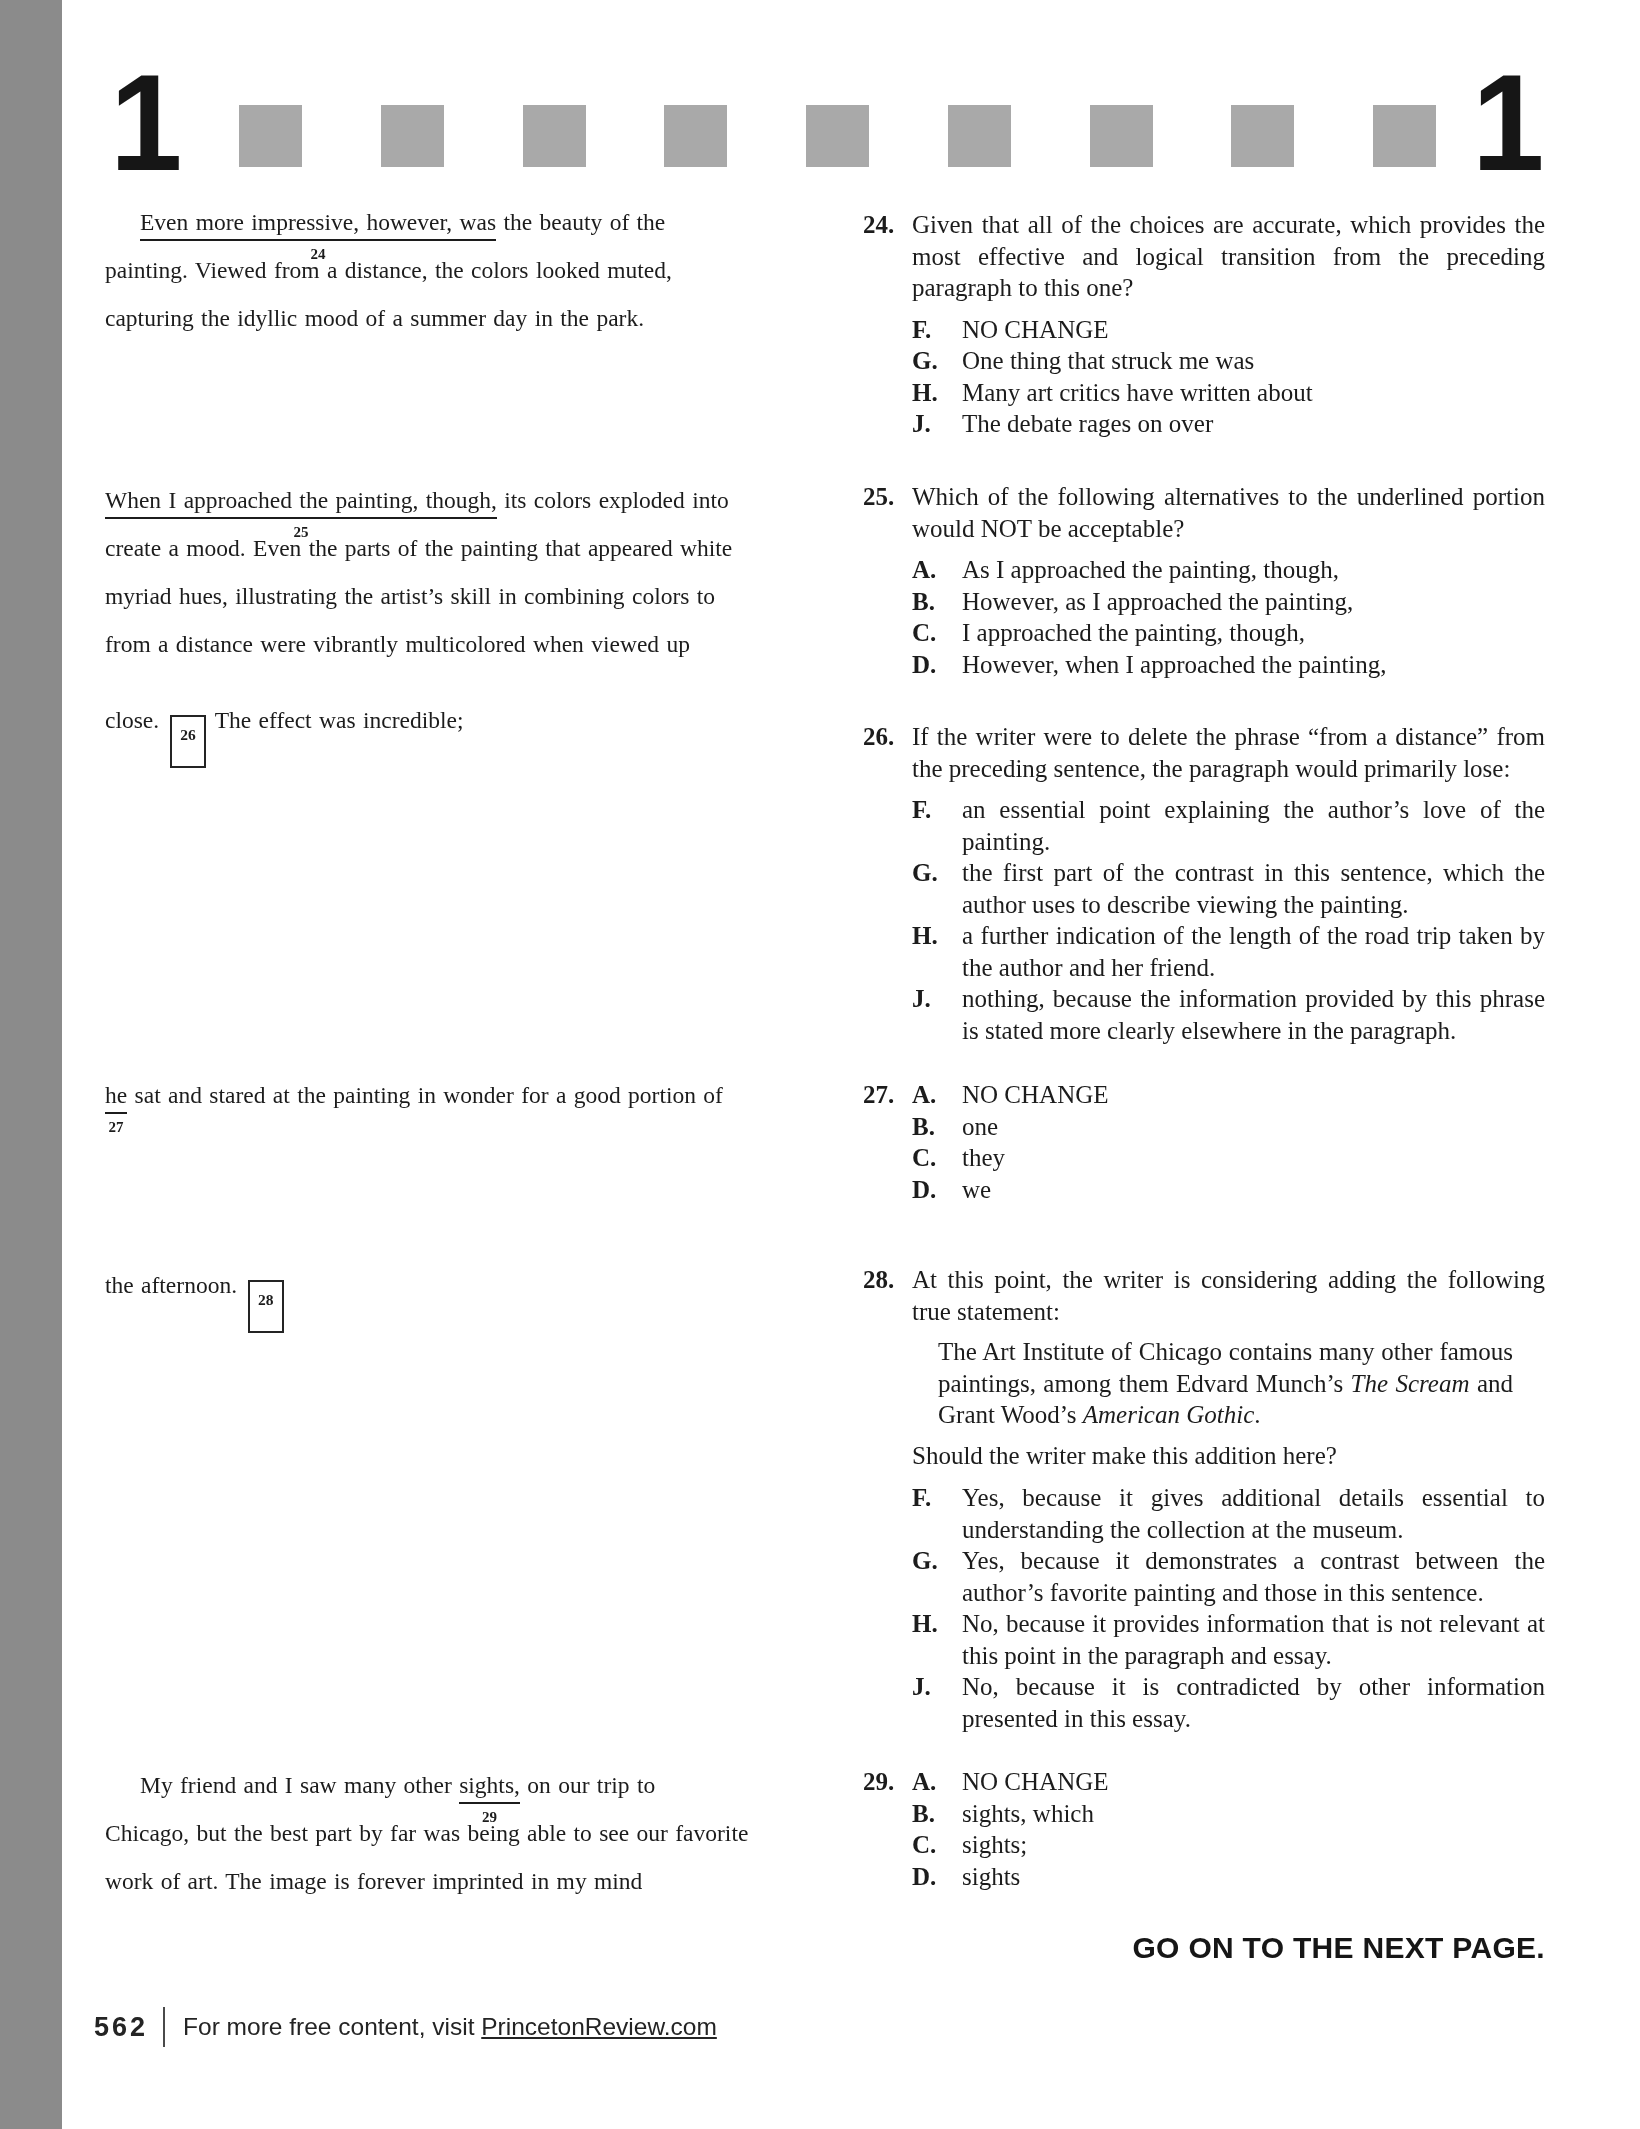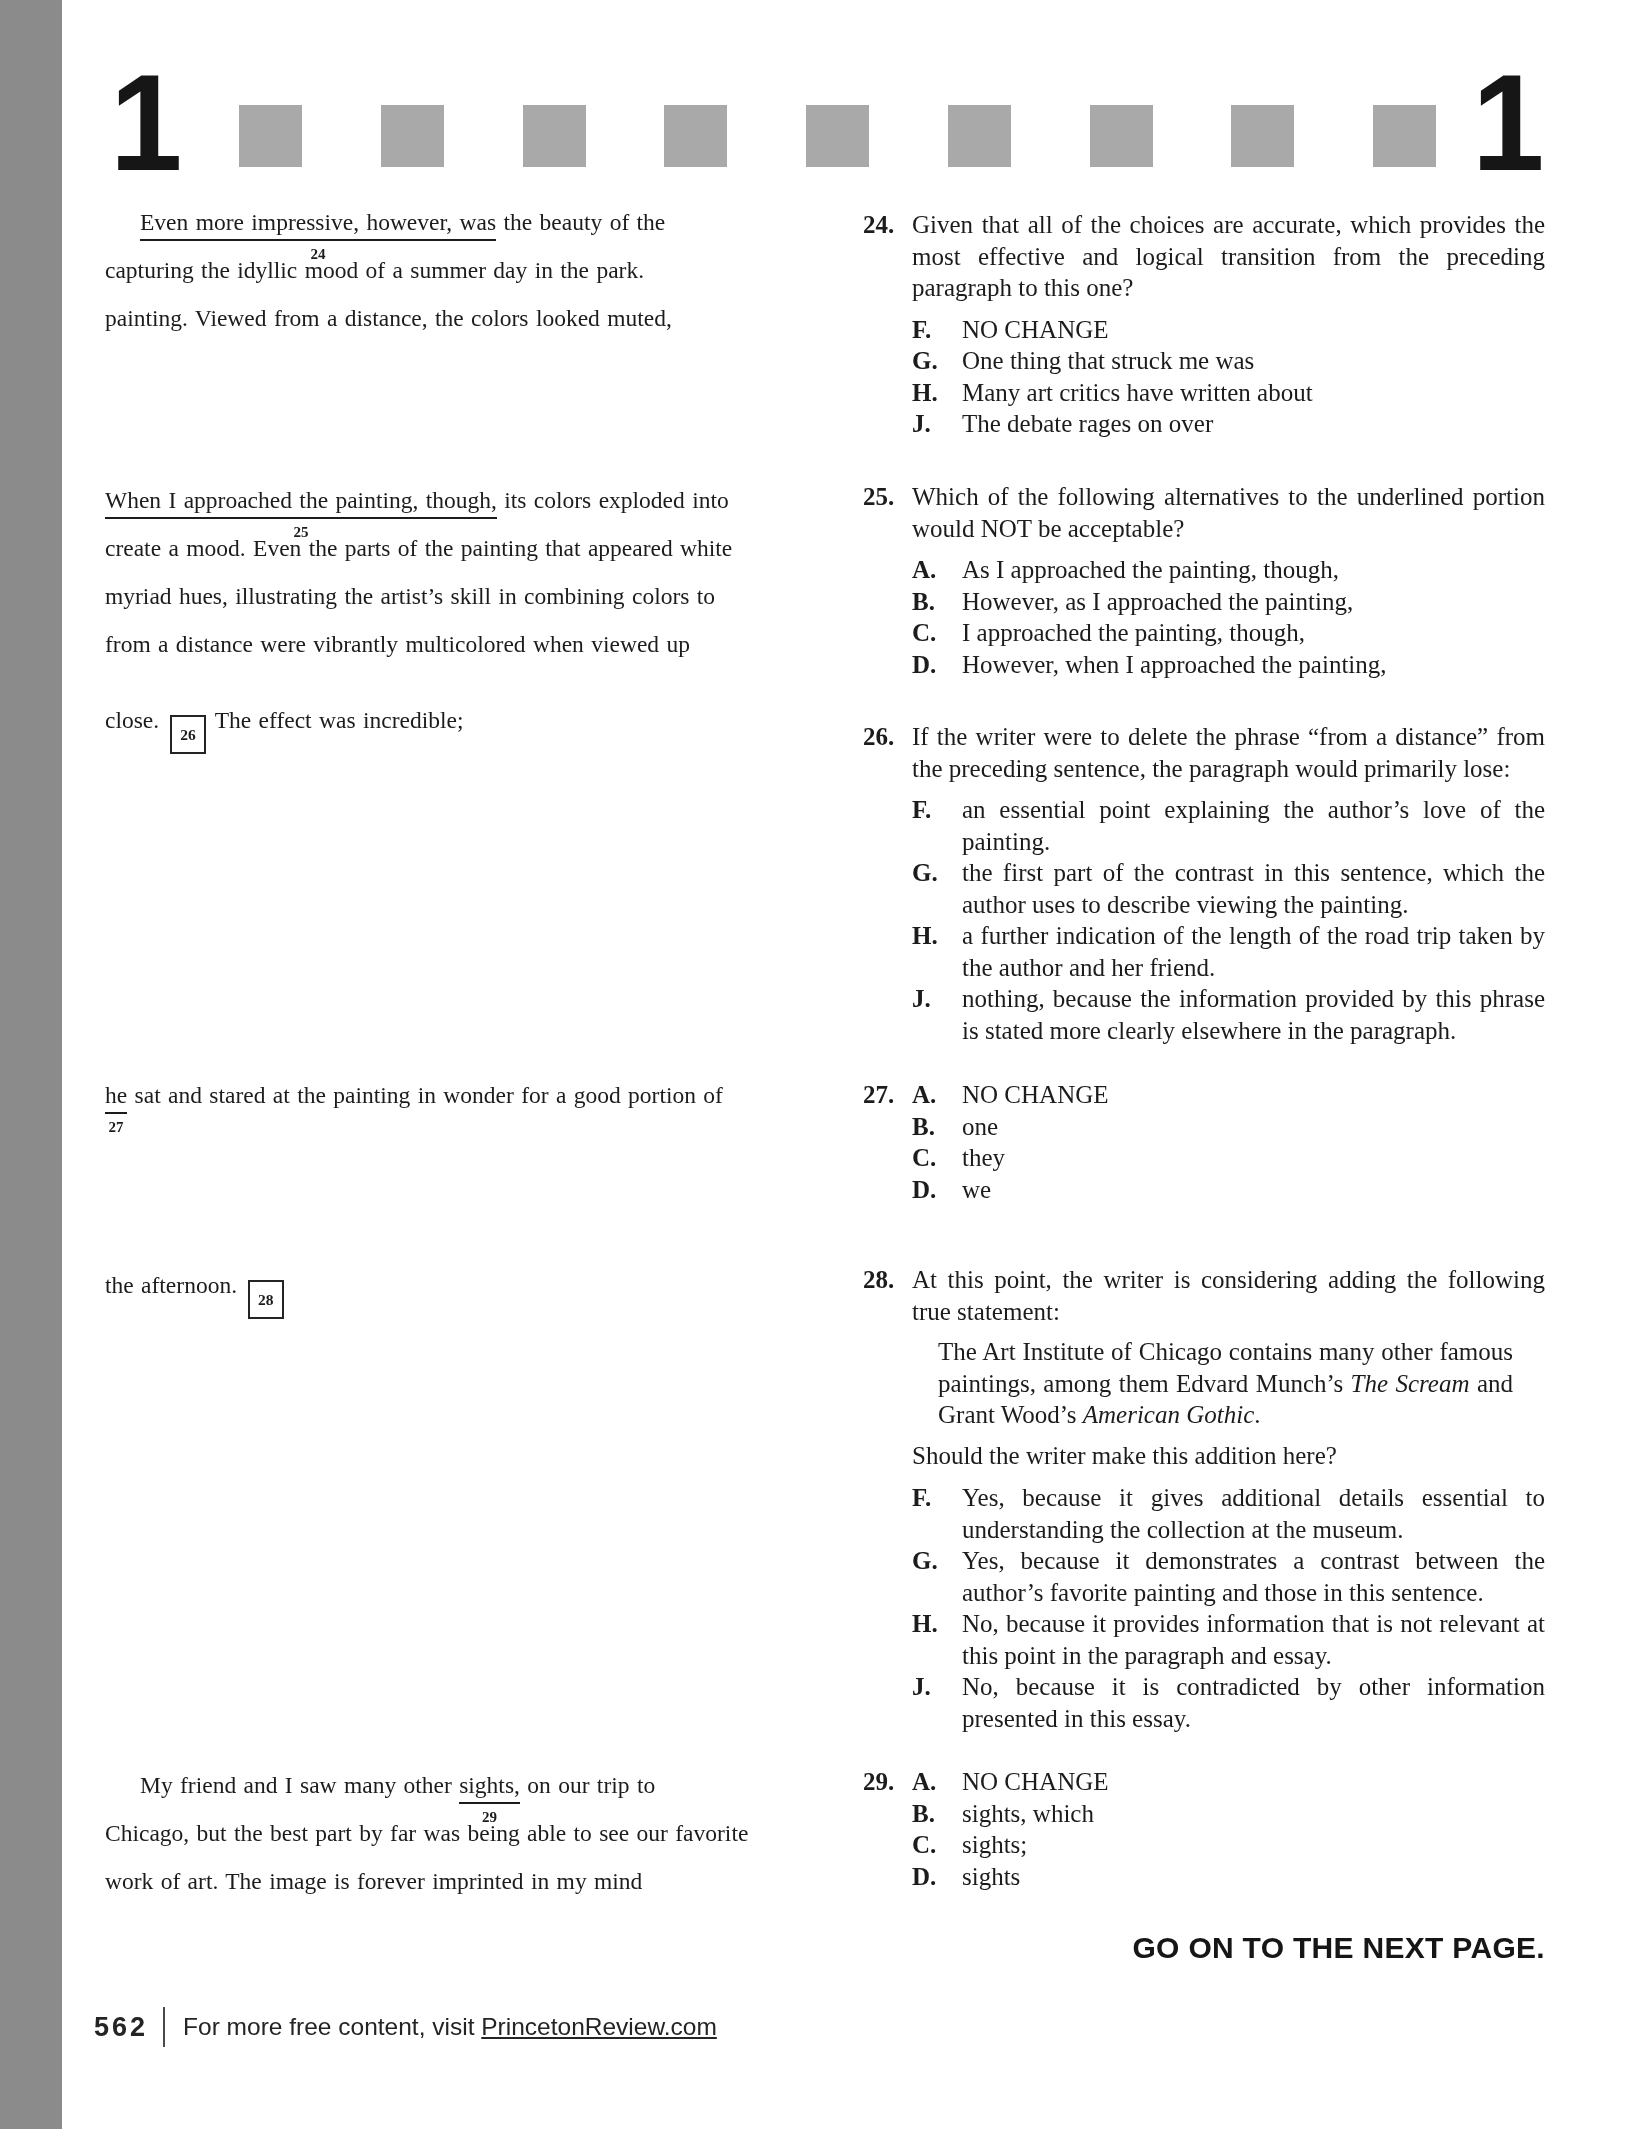--- a/index.html
+++ b/index.html
@@ -26,21 +26,21 @@
 
   
   .pblock { position:absolute; left:105px; width:668px; font-size:23.5px; }
   .pline  { position:relative; height:48px; line-height:48px; white-space:nowrap;
             word-spacing:1.5px; }
   .indent { padding-left:35px; }
   .u { position:relative; padding-bottom:4px; border-bottom:2.5px solid #1c1c1c; }
   .u .m { position:absolute; top:100%; left:50%; transform:translateX(-50%);
           margin-top:8px; font-size:15px; font-weight:bold; line-height:1;
           word-spacing:0; }
-  .qbox { display:inline-block; border:2.5px solid #242424; padding:10px 8px 9px;
+  .qbox { display:inline-block; border:2.5px solid #242424; padding:10px 8px 23px;
           margin:0 9px 0 11px; font-size:15.5px; font-weight:bold; line-height:1;
           vertical-align:-12px; word-spacing:0; }
 
   
   .q { position:absolute; left:863px; width:682px; font-size:25px; line-height:31.5px; }
   .qrow { display:flex; }
   .qnum { width:49px; flex:none; font-weight:bold; }
   .qbody { flex:1; min-width:0; }
   .stem { text-align:justify; }
   .opts { margin-top:10px; }
@@ -80,22 +80,22 @@
     <div class="sq"></div>
     <div class="sq"></div>
     <div class="sq"></div>
     <div class="sq"></div>
     <div class="sq"></div>
   </div>
   <div class="numeral right">1</div>
 
   <div class="pblock" style="top:198px">
     <div class="pline indent"><span class="u"><span>Even more impressive, however, was</span><span class="m">24</span></span><span> the beauty of the</span></div>
+    <div class="pline">painting. Viewed from a distance, the colors looked muted,</div>
     <div class="pline">capturing the idyllic mood of a summer day in the park.</div>
-    <div class="pline">painting. Viewed from a distance, the colors looked muted,</div>
   </div>
 
   <div class="pblock" style="top:476px">
     <div class="pline"><span class="u"><span>When I approached the painting, though,</span><span class="m">25</span></span><span> its colors exploded into</span></div>
     <div class="pline">create a mood. Even the parts of the painting that appeared white</div>
     <div class="pline">myriad hues, illustrating the artist’s skill in combining colors to</div>
     <div class="pline">from a distance were vibrantly multicolored when viewed up</div>
   </div>
   <div class="pblock" style="top:696px">
     <div class="pline"><span>close.</span><span class="qbox">26</span><span>The effect was incredible;</span></div>

